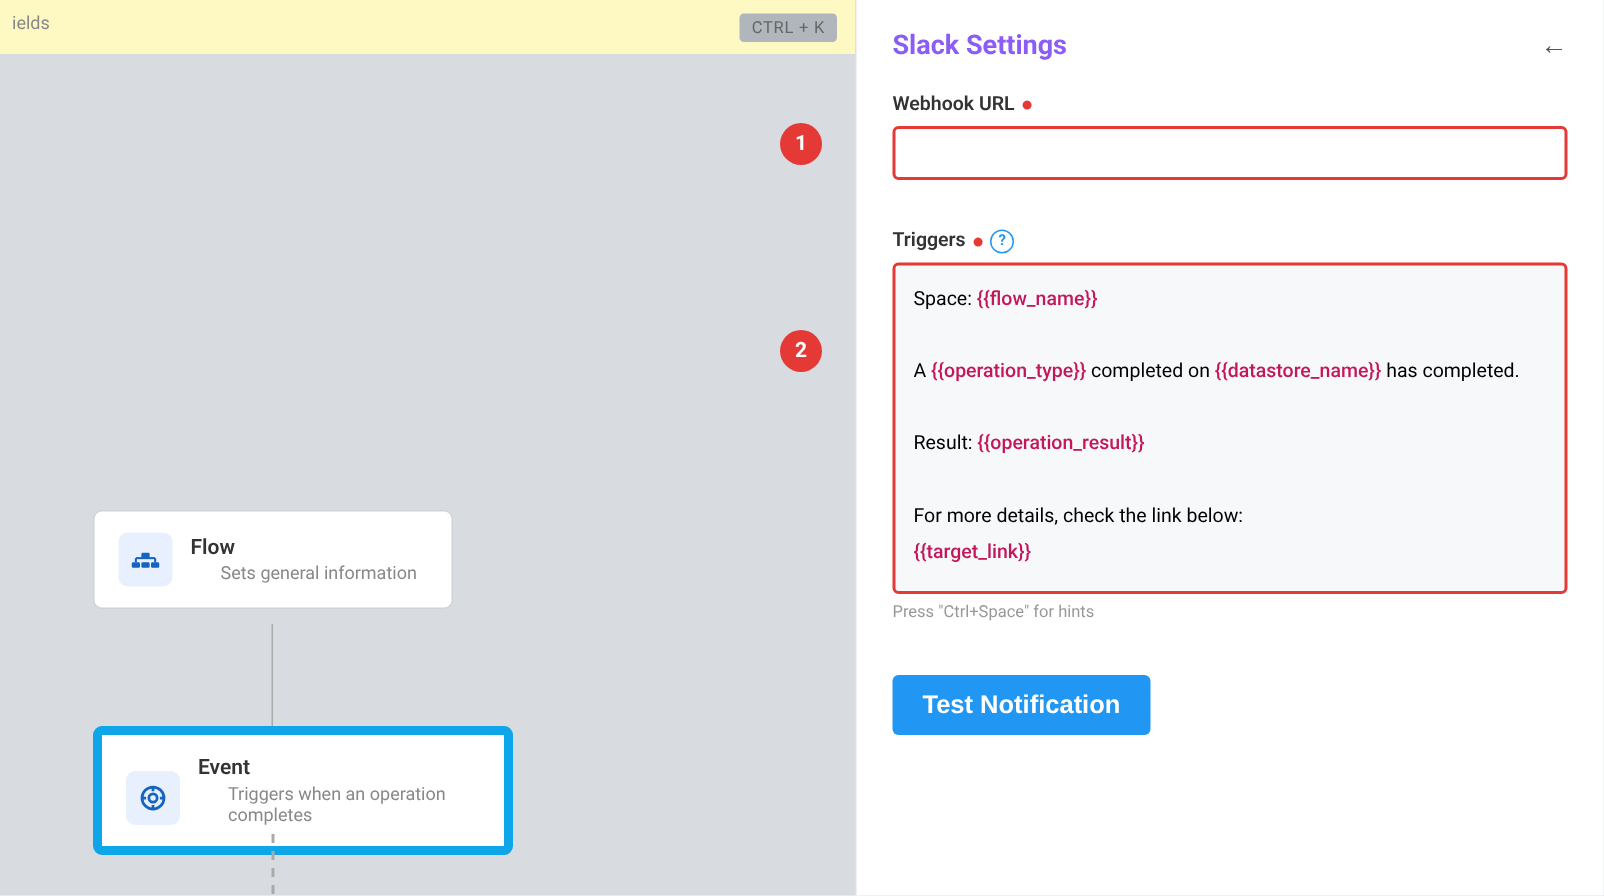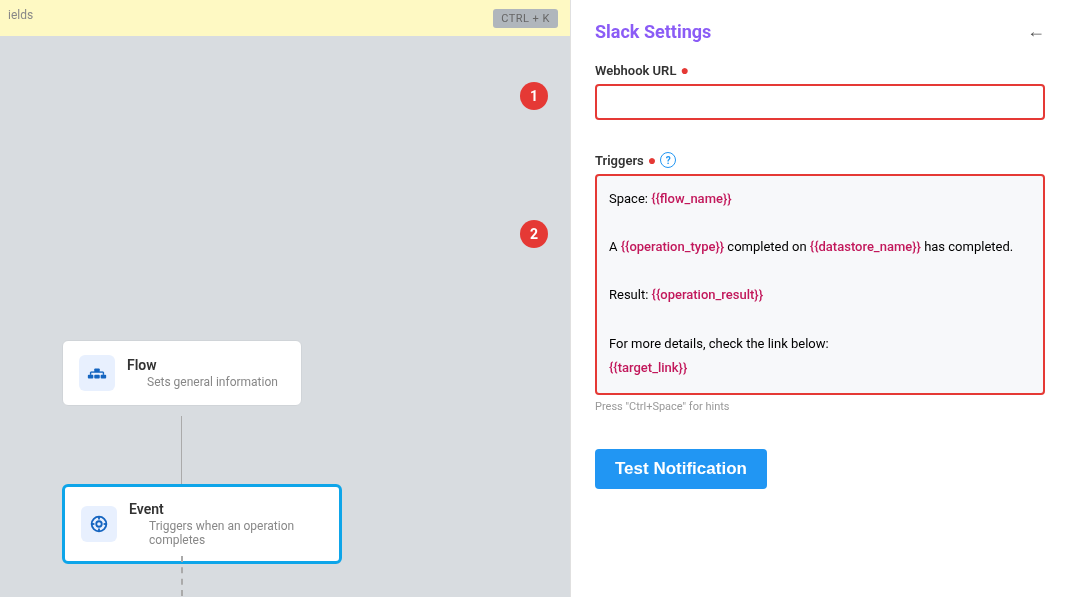--- a/index.html
+++ b/index.html
@@ -96,26 +96,26 @@
       height: 68px;
       background: #aaa;
     }
 
     
     .event-node {
       position: absolute;
       left: 62px;
       top: 484px;
       background: #fff;
-      border: 3px solid #0ea5e9;
+      border: 6px solid #0ea5e9;
       border-radius: 6px;
       width: 280px;
       padding: 14px 16px;
       display: flex;
-      align-items: center;
+      align-items: flex-end;
       gap: 12px;
     }
 
     .event-icon {
       width: 36px;
       height: 36px;
       background: #e8f0fe;
       border-radius: 6px;
       display: flex;
       align-items: center;

